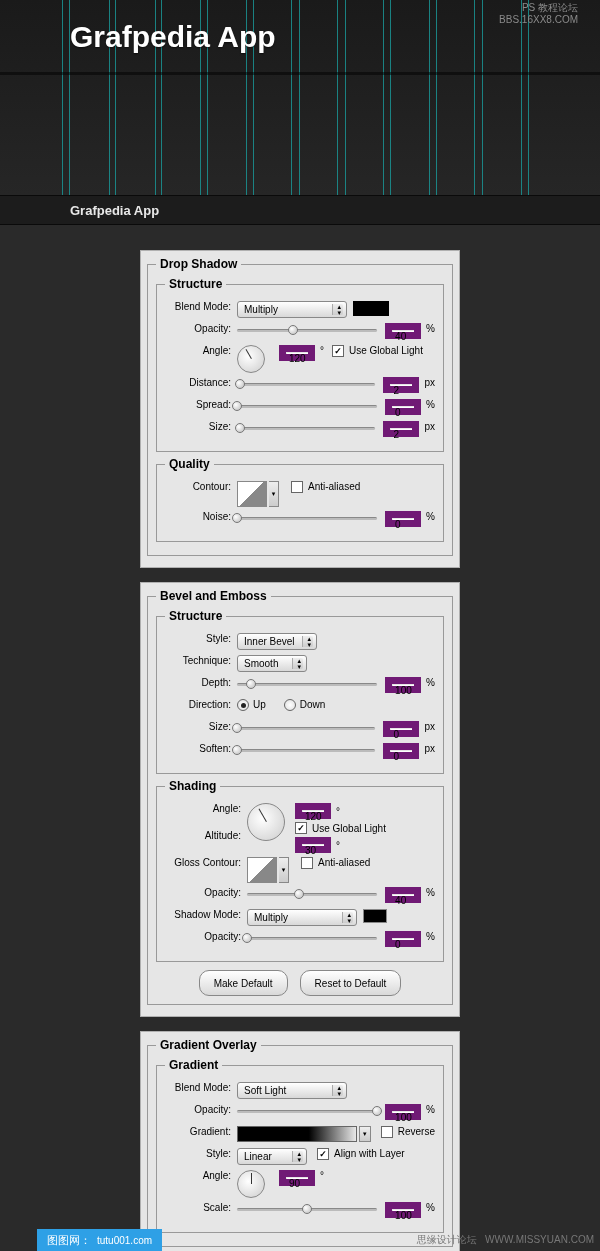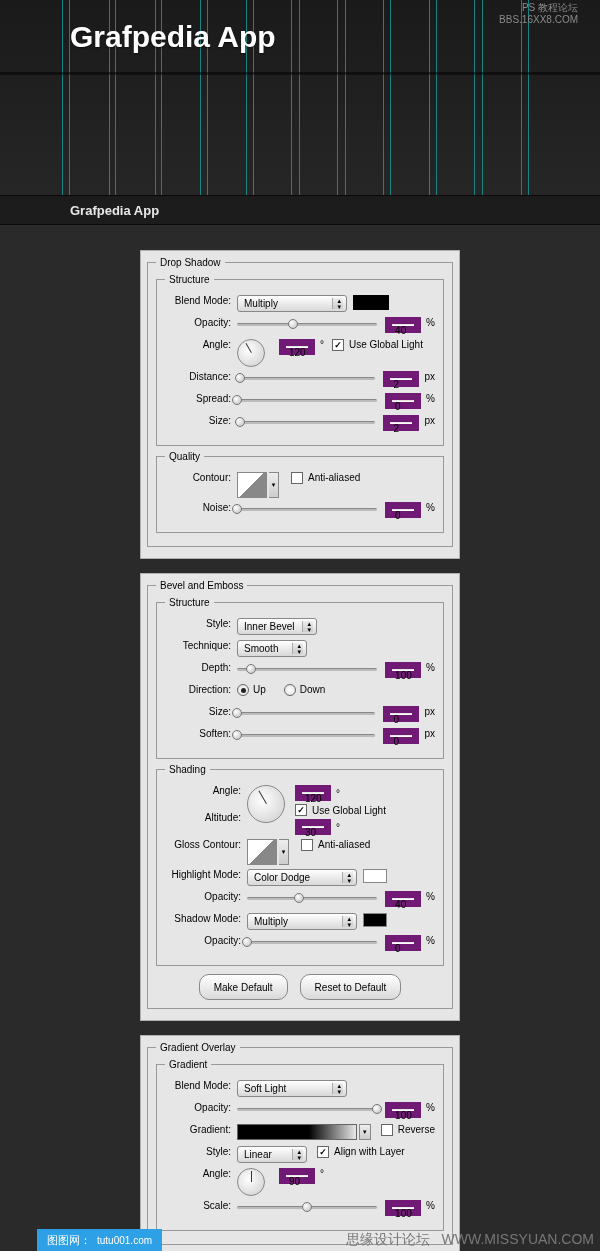--- a/index.html
+++ b/index.html
@@ -13,21 +13,21 @@
   .app-title { position: absolute; top: 20px; left: 70px; color: #fff; font-size: 30px; font-weight: bold; text-shadow: 0 1px 2px rgba(0,0,0,0.6); font-family: Arial, sans-serif; }
   
   
   .sub-header { height: 30px; background: #1c1c1c; border-top: 1px solid #0a0a0a; border-bottom: 1px solid #0a0a0a; display: flex; align-items: center; padding-left: 70px; color: #e8e8e8; font-size: 13px; font-weight: bold; font-family: Arial, sans-serif; }
   
   
   .panels { padding: 25px 0 0 0; display: flex; flex-direction: column; align-items: center; gap: 14px; }
   .panel { width: 320px; background: #e6e6e6; border: 1px solid #b0b0b0; padding: 6px; font-size: 10px; color: #000; }
   
   fieldset { border: 1px solid #999; margin: 0 0 5px 0; padding: 6px 8px 8px 8px; }
-  legend { font-size: 10px; font-weight: normal; padding: 0 4px; }
+  legend { font-size: 12px; font-weight: bold; padding: 0 4px; }
   
   .row { display: flex; align-items: flex-start; margin: 4px 0; min-height: 18px; }
   .lbl { width: 72px; text-align: right; padding-right: 6px; font-size: 10px; }
   .lbl-wide { width: 82px; text-align: right; padding-right: 6px; font-size: 10px; }
   
   
   .select { height: 17px; background: linear-gradient(#fff,#d8d8d8); border: 1px solid #888; border-radius: 3px; display: flex; align-items: center; padding: 0 14px 0 6px; position: relative; font-size: 10px; min-width: 80px; }
   .select::after { content: ""; position: absolute; right: 3px; top: 2px; width: 10px; height: 11px; background: linear-gradient(#eee,#ccc); border-left:1px solid #aaa; border-radius:0 2px 2px 0; }
   .select .arrows { position:absolute; right:5px; top:2px; font-size:7px; line-height:5.5px; z-index:1; }
   .swatch { width: 36px; height: 15px; border: 1px solid #000; margin-left: 6px; }
@@ -55,21 +55,21 @@
   .grad-arrow { width:12px; height:16px; border:1px solid #888; background:linear-gradient(#eee,#ccc); display:flex; align-items:center; justify-content:center; font-size:7px; }
   
   .pill-btn { height: 19px; padding: 12px 14px; border-radius: 10px; border: 1px solid #888; background: linear-gradient(#fff,#d9d9d9); font-size: 10px; display:inline-flex; align-items:center; }
   .btn-row { display:flex; justify-content:center; gap:12px; margin-top:8px; }
   
   
   .wm-top { position:absolute; top:2px; right:22px; color:#8a8a8a; font-size:10px; line-height:12px; text-align:right; font-family: Arial, sans-serif; }
   .bottom-bar { position:absolute; bottom:0; left:12px; right:0; height:22px; display:flex; align-items:center; font-size:11px;margin-left:25px; }
   .bb-left { background:#2ea0e6; color:#fff; padding:0 10px; height:100%; display:flex; align-items:center; font-family:SimSun,Arial; }
   .bb-url { color:#fff; margin-left:6px; font-family:Arial; font-size:10px; }
-  .bb-mid { margin-left:auto; color:#777; font-size:14px; padding-right:6px; font-family:SimSun,Arial; }
+  .bb-mid { margin-left:auto; color:#777; font-size:10px; padding-right:6px; font-family:SimSun,Arial; }
 </style>
 </head>
 <body>
 
 <div class="header-zone">
   <div class="guide-lines" id="guides">
       <div class="guide" style="left: 62px;"></div>
       <div class="guide" style="left: 69px;"></div>
       <div class="guide" style="left: 109px;"></div>
       <div class="guide" style="left: 115px;"></div>
@@ -271,28 +271,20 @@
         </div>
         <div class="row">
           <span class="lbl-wide">Gloss Contour:</span>
           <div class="contour"></div>
           <div class="contour-arrow">▾</div>
           <span style="width:12px"></span>
           <span class="checkbox"></span>
           <span>Anti-aliased</span>
         </div>
         <div class="row">
-          <span class="lbl-wide">Highlight Mode:</span>
-          <div class="select" style="min-width:110px">
-              <span>Color Dodge</span>
-              <span class="arrows">▴<br>▾</span>
-            </div>
-          <div class="swatch-sm"></div>
-        </div>
-        <div class="row">
           <span class="lbl-wide">Opacity:</span>
           <div class="slider">
               <div class="slider-track"></div>
               <div class="slider-thumb" style="left:40%"></div>
             </div>
           <div class="num">40</div>
           <span class="unit">%</span>
         </div>
         <div class="row">
           <span class="lbl-wide">Shadow Mode:</span>

